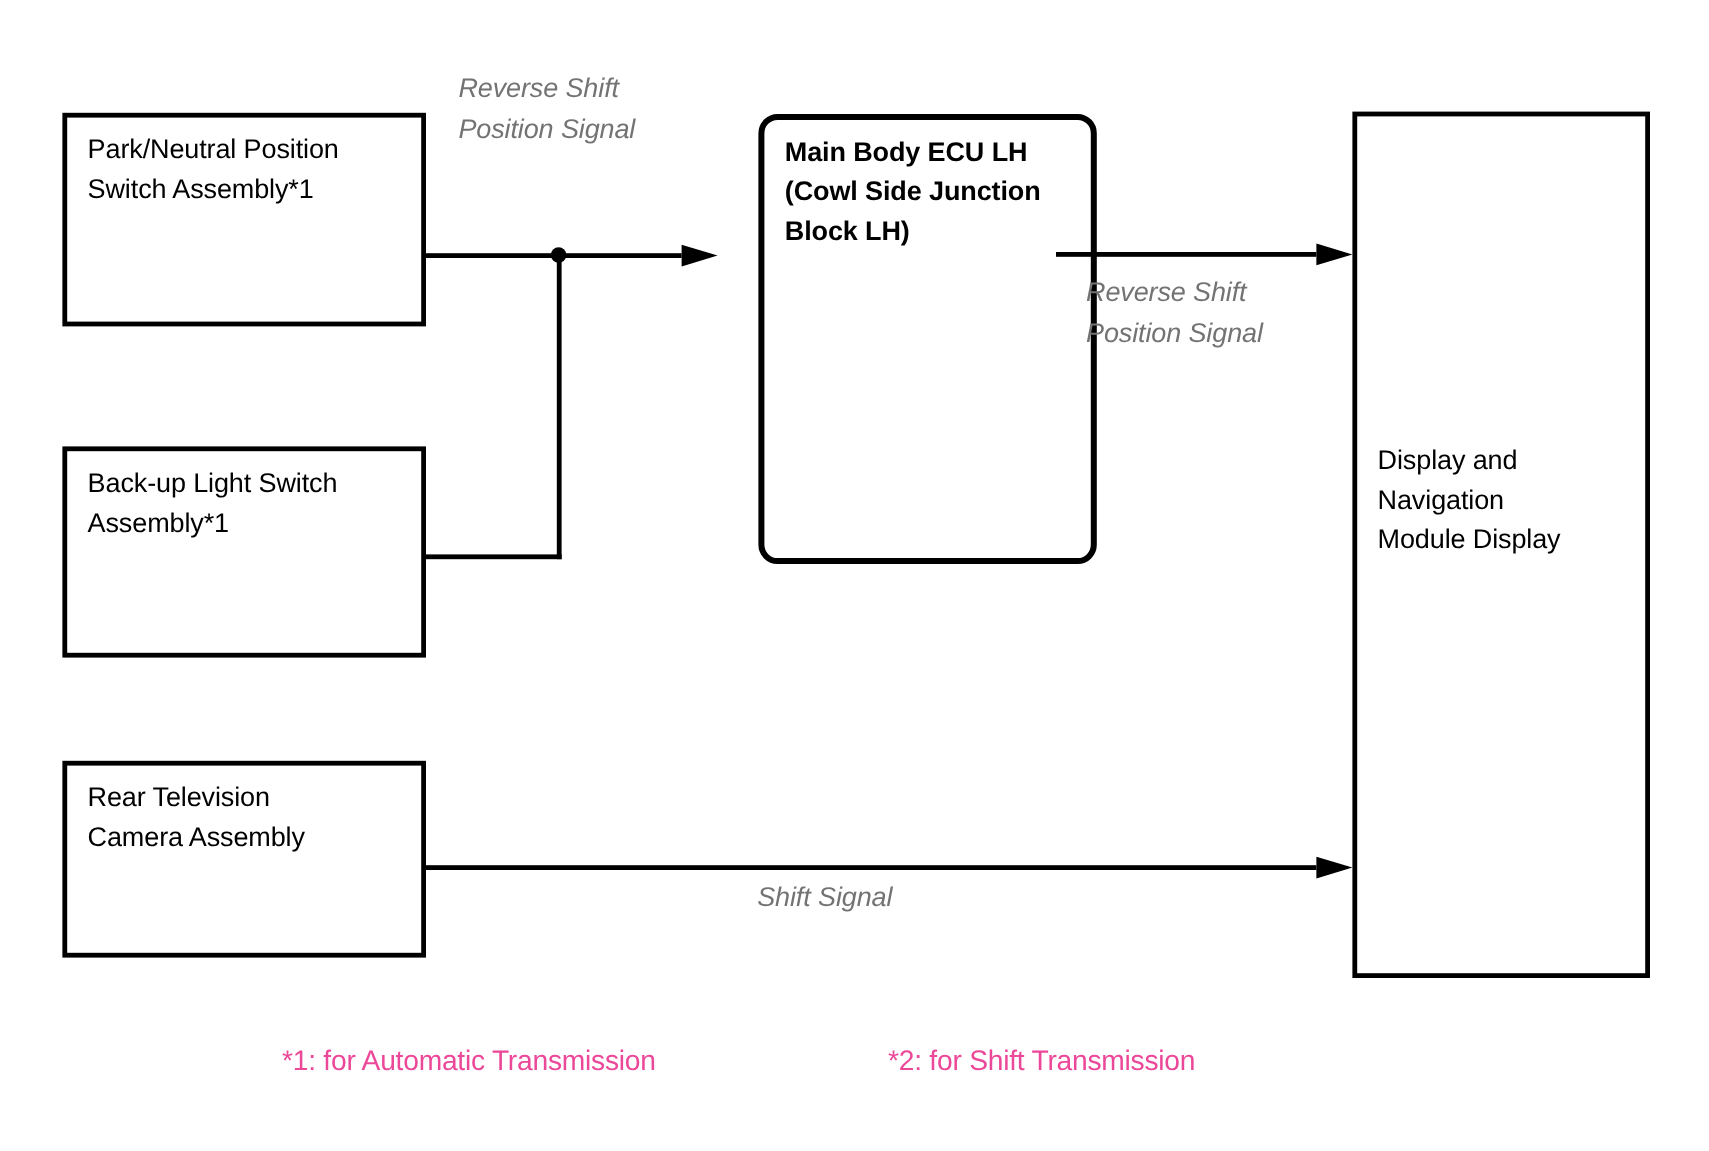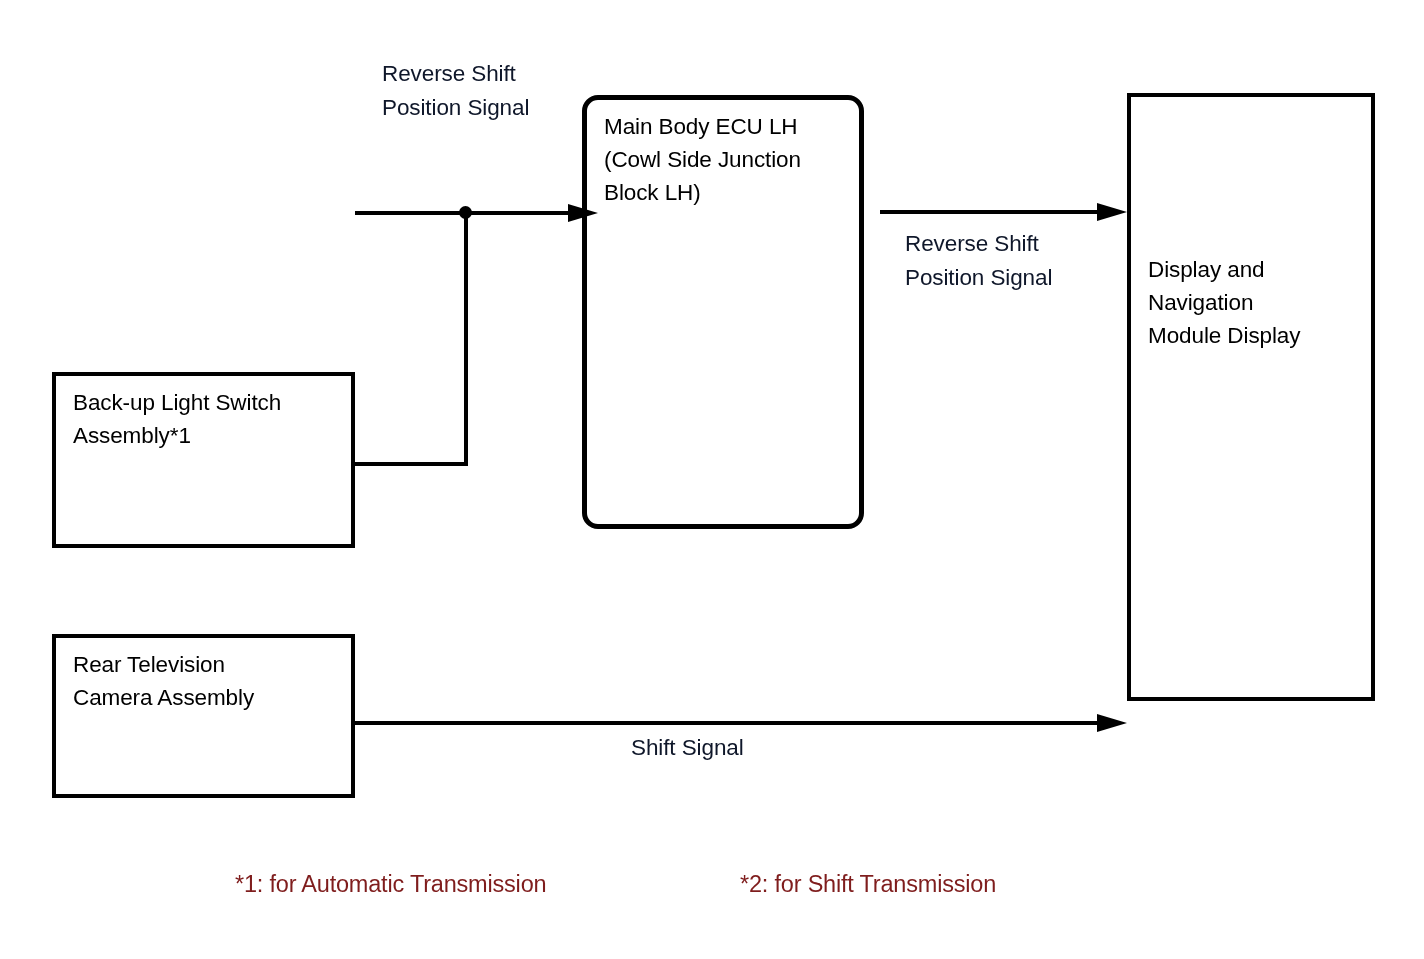--- a/index.html
+++ b/index.html
@@ -43,28 +43,29 @@
   .node-label.lower {
     top: auto;
     bottom: 12px;
   }
   .edge-label {
     position: absolute;
     font-size: 22.5px;
     line-height: 34px;
     letter-spacing: -0.1px;
     white-space: pre-line;
-    color: #0f172a;
+    color: #737373;
+    font-style: italic;
   }
   .footnote {
     position: absolute;
     font-size: 23.5px;
     line-height: 28px;
     letter-spacing: -0.2px;
-    color: #7f1d1d;
+    color: #ec4899;
   }
   .wire {
     position: absolute;
     background: #000000;
   }
   .wire.h { height: 4px; }
   .wire.v { width: 4px; }
   .dot {
     position: absolute;
     width: 13px;
@@ -79,38 +80,42 @@
     border-top: 9px solid transparent;
     border-bottom: 9px solid transparent;
     border-left: 30px solid #000000;
   }
 </style>
 </head>
 <body>
 
 <div id="canvas">
 
+  <div class="node" style="left:52px; top:94px; width:303px; height:178px;">
+    <div class="node-label">Park/Neutral Position
+Switch Assembly*1</div>
+  </div>
 
   <div class="node" style="left:52px; top:372px; width:303px; height:176px;">
     <div class="node-label">Back-up Light Switch
 Assembly*1</div>
   </div>
 
   <div class="node" style="left:52px; top:634px; width:303px; height:164px;">
     <div class="node-label">Rear Television
 Camera Assembly</div>
   </div>
 
-  <div class="node rounded" style="left:582px; top:95px; width:282px; height:434px;">
+  <div class="node rounded" style="left:632px; top:95px; width:282px; height:375px;font-weight:bold;">
     <div class="node-label">Main Body ECU LH
 (Cowl Side Junction
 Block LH)</div>
   </div>
 
-  <div class="node" style="left:1127px; top:93px; width:248px; height:608px;">
+  <div class="node" style="left:1127px; top:93px; width:248px; height:722px;">
     <div class="node-label lower" style="bottom:345px;">Display and
 Navigation
 Module Display</div>
   </div>
 
   <div class="wire h" style="left:355px; top:211px; width:213px;"></div>
   <div class="arrowhead" style="left:568px; top:204px;"></div>
 
   <div class="wire v" style="left:464px; top:211px; height:255px;"></div>
 

